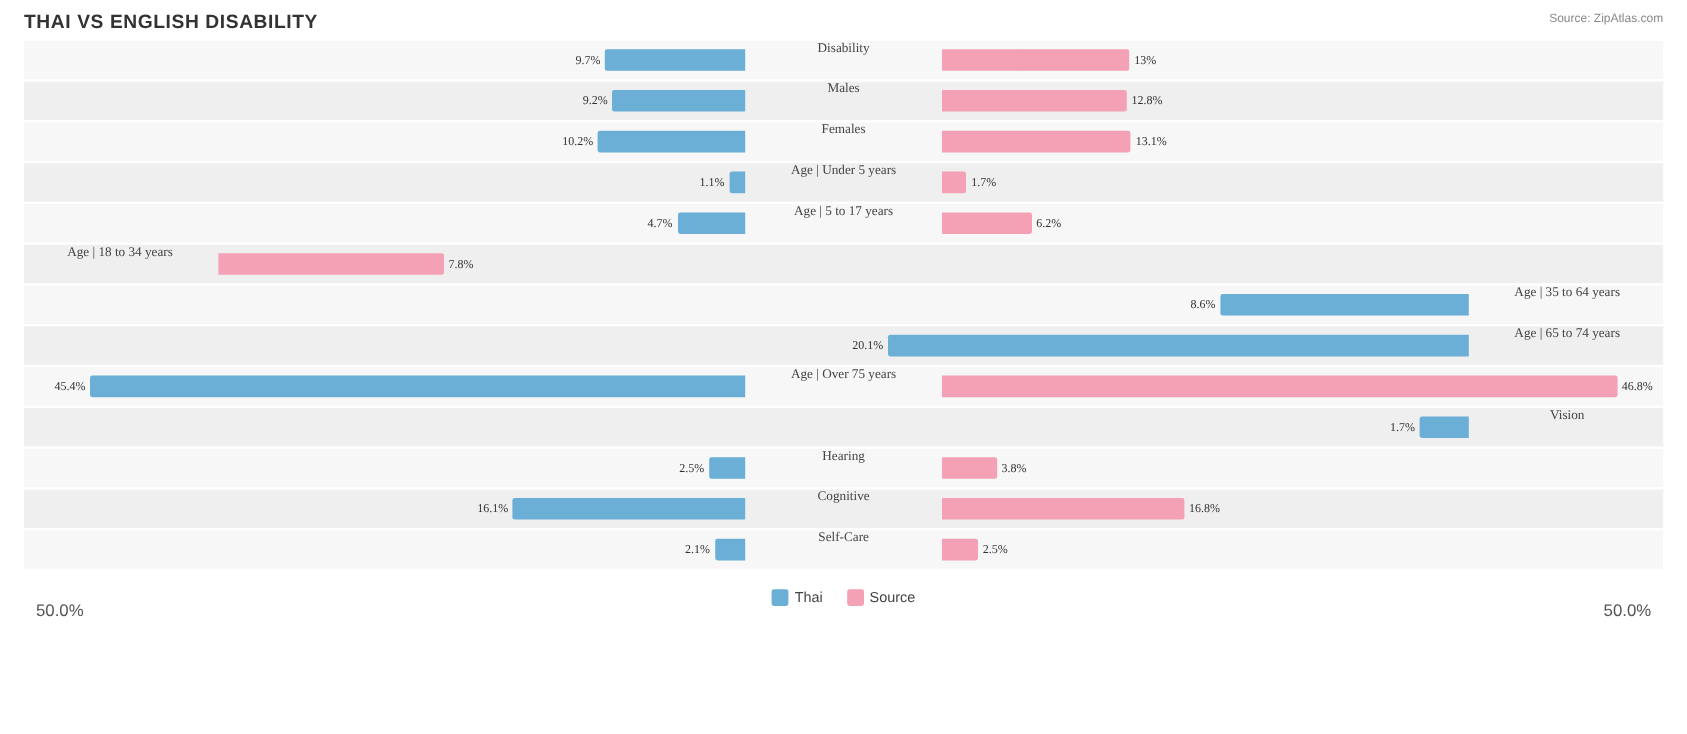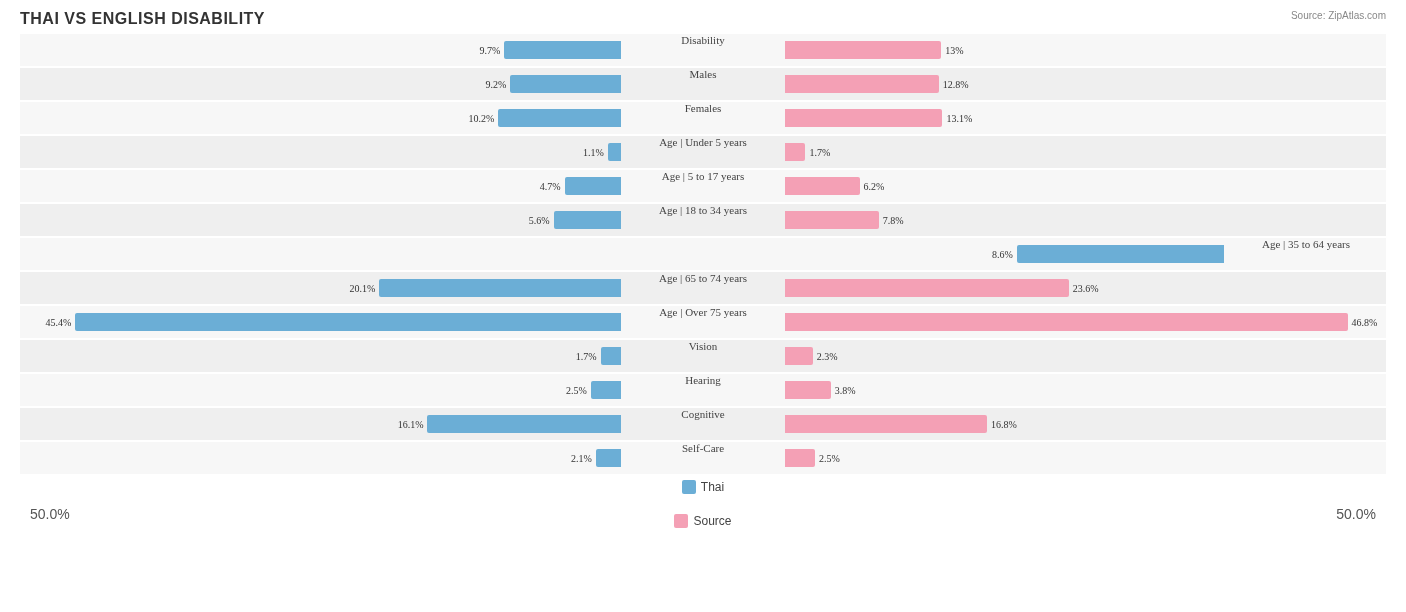--- a/index.html
+++ b/index.html
@@ -129,21 +129,20 @@
       font-size: 14px;
       color: #555;
       margin-top: 20px;
     }
     .legend {
       display: flex;
       gap: 20px;
       align-items: center;
       font-size: 12px;
       color: #444;
-      flex-direction: column;
     }
     .legend-item {
       display: flex;
       align-items: center;
       gap: 5px;
     }
     .legend-box {
       width: 14px;
       height: 14px;
       border-radius: 2px;
@@ -228,26 +227,20 @@
       </div>
       <div class="label-center">Age | 5 to 17 years</div>
       <div class="bar-right-container">
         <div class="bar-right-wrap">
           <div class="bar-right" style="width: 12.4%"></div>
           <span class="val-right">6.2%</span>
         </div>
       </div>
     </div>
       <div class="row">
-      <div class="bar-left-container">
-        <div class="bar-left-wrap">
-          <span class="val-left">5.6%</span>
-          <div class="bar-left" style="width: 11.2%"></div>
-        </div>
-      </div>
       <div class="label-center">Age | 18 to 34 years</div>
       <div class="bar-right-container">
         <div class="bar-right-wrap">
           <div class="bar-right" style="width: 15.6%"></div>
           <span class="val-right">7.8%</span>
         </div>
       </div>
     </div>
       <div class="row">
       <div class="bar-left-container">
@@ -259,26 +252,20 @@
       <div class="label-center">Age | 35 to 64 years</div>
     </div>
       <div class="row">
       <div class="bar-left-container">
         <div class="bar-left-wrap">
           <span class="val-left">20.1%</span>
           <div class="bar-left" style="width: 40.2%"></div>
         </div>
       </div>
       <div class="label-center">Age | 65 to 74 years</div>
-      <div class="bar-right-container">
-        <div class="bar-right-wrap">
-          <div class="bar-right" style="width: 47.2%"></div>
-          <span class="val-right">23.6%</span>
-        </div>
-      </div>
     </div>
       <div class="row">
       <div class="bar-left-container">
         <div class="bar-left-wrap">
           <span class="val-left">45.4%</span>
           <div class="bar-left" style="width: 90.8%"></div>
         </div>
       </div>
       <div class="label-center">Age | Over 75 years</div>
       <div class="bar-right-container">
@@ -289,26 +276,20 @@
       </div>
     </div>
       <div class="row">
       <div class="bar-left-container">
         <div class="bar-left-wrap">
           <span class="val-left">1.7%</span>
           <div class="bar-left" style="width: 3.4000000000000004%"></div>
         </div>
       </div>
       <div class="label-center">Vision</div>
-      <div class="bar-right-container">
-        <div class="bar-right-wrap">
-          <div class="bar-right" style="width: 4.6%"></div>
-          <span class="val-right">2.3%</span>
-        </div>
-      </div>
     </div>
       <div class="row">
       <div class="bar-left-container">
         <div class="bar-left-wrap">
           <span class="val-left">2.5%</span>
           <div class="bar-left" style="width: 5%"></div>
         </div>
       </div>
       <div class="label-center">Hearing</div>
       <div class="bar-right-container">

